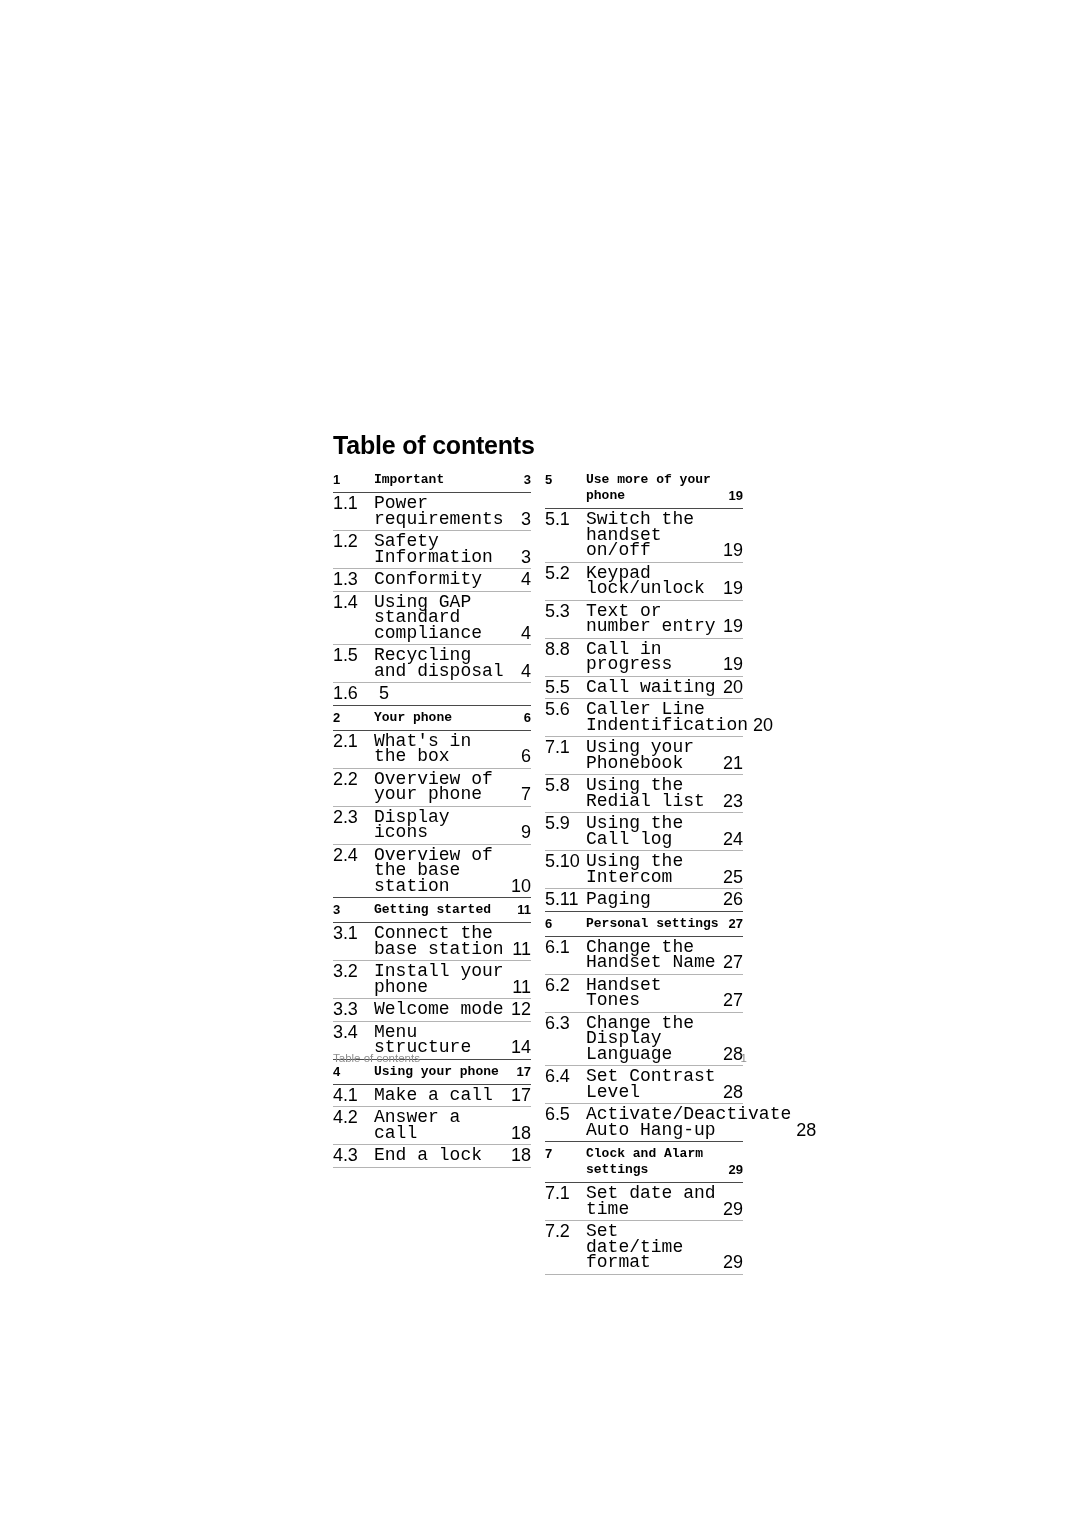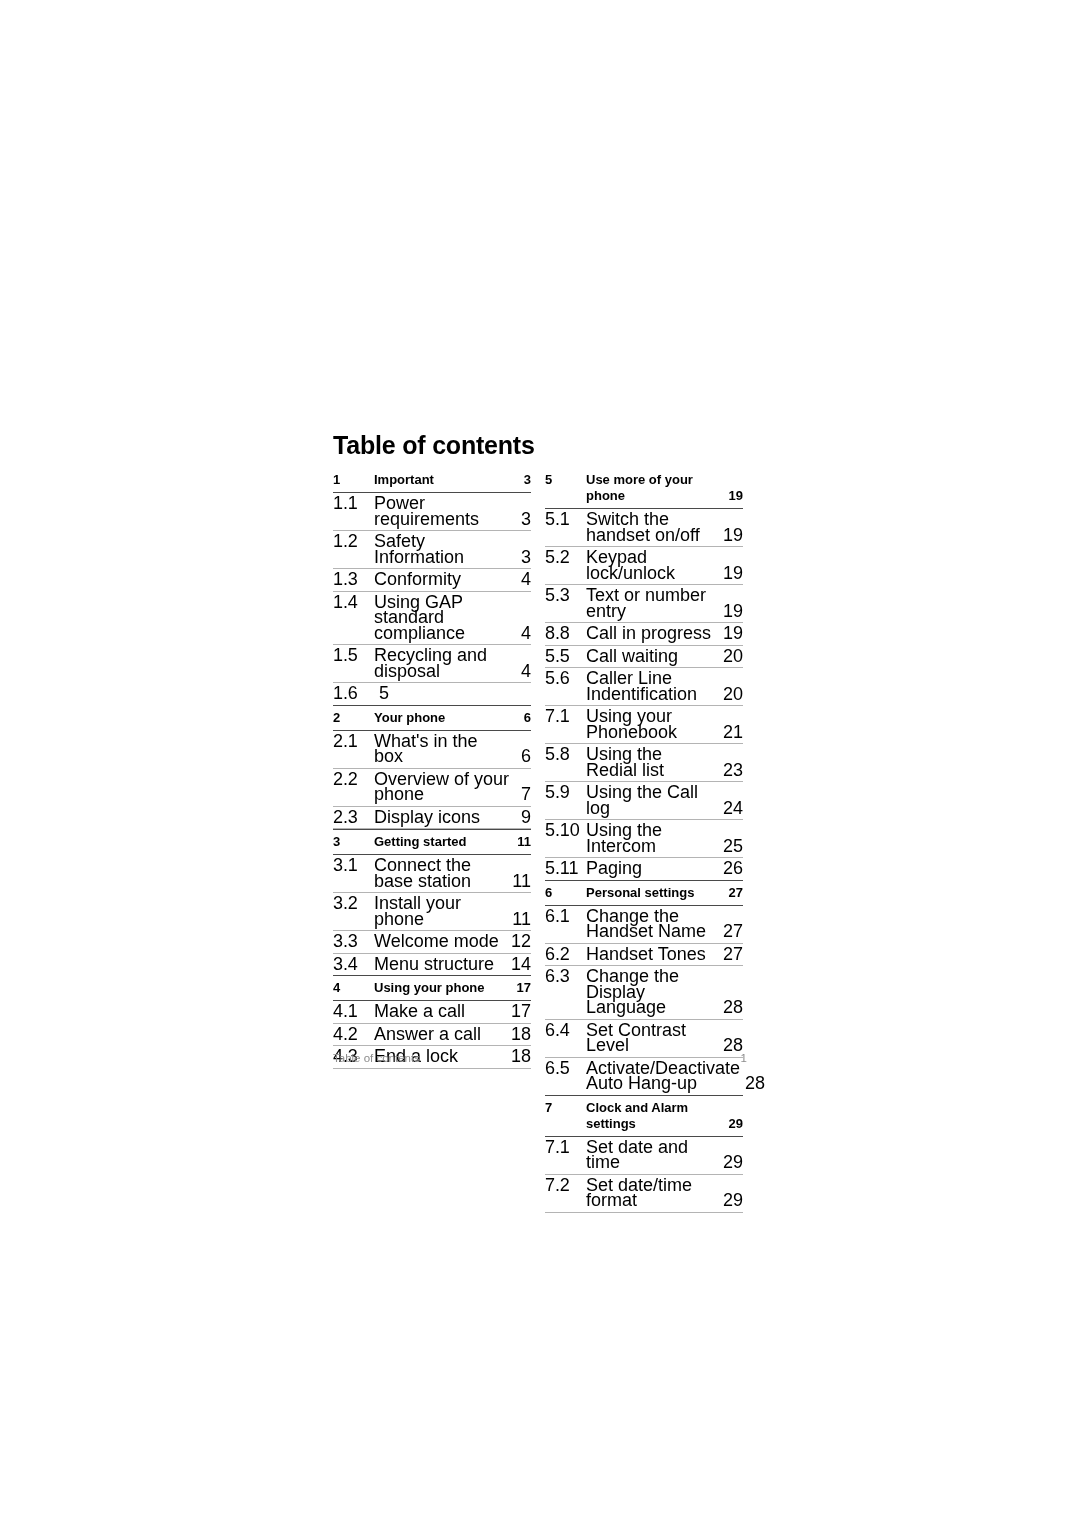--- a/index.html
+++ b/index.html
@@ -69,20 +69,21 @@
     line-height: 15.5px;
   }
   .entry .num {
     flex: 0 0 41px;
     align-self: flex-start;
     letter-spacing: -0.1px;
   }
   .entry .label {
     flex: 1 1 auto;
     padding-right: 5px;
+    font-family: Liberation Mono, monospace;
   }
   .entry .pg {
     flex: 0 0 auto;
     min-width: 15px;
     text-align: right;
     align-self: flex-end;
   }
 
   .entry.chapter {
     font-weight: bold;
@@ -173,20 +174,25 @@
           <span class="label">Overview of your phone</span>
           <span class="pg">7</span>
         </div>
         <div class="rule-light"></div>
         <div class="entry">
           <span class="num">2.3</span>
           <span class="label">Display icons</span>
           <span class="pg">9</span>
         </div>
         <div class="rule-light"></div>
+        <div class="entry">
+          <span class="num">2.4</span>
+          <span class="label">Overview of the base station</span>
+          <span class="pg">10</span>
+        </div>
         <div class="rule-dark"></div>
         <div class="entry chapter">
           <span class="num">3</span>
           <span class="label">Getting started</span>
           <span class="pg">11</span>
         </div>
         <div class="rule-dark"></div>
         <div class="entry">
           <span class="num">3.1</span>
           <span class="label">Connect the base station</span>

